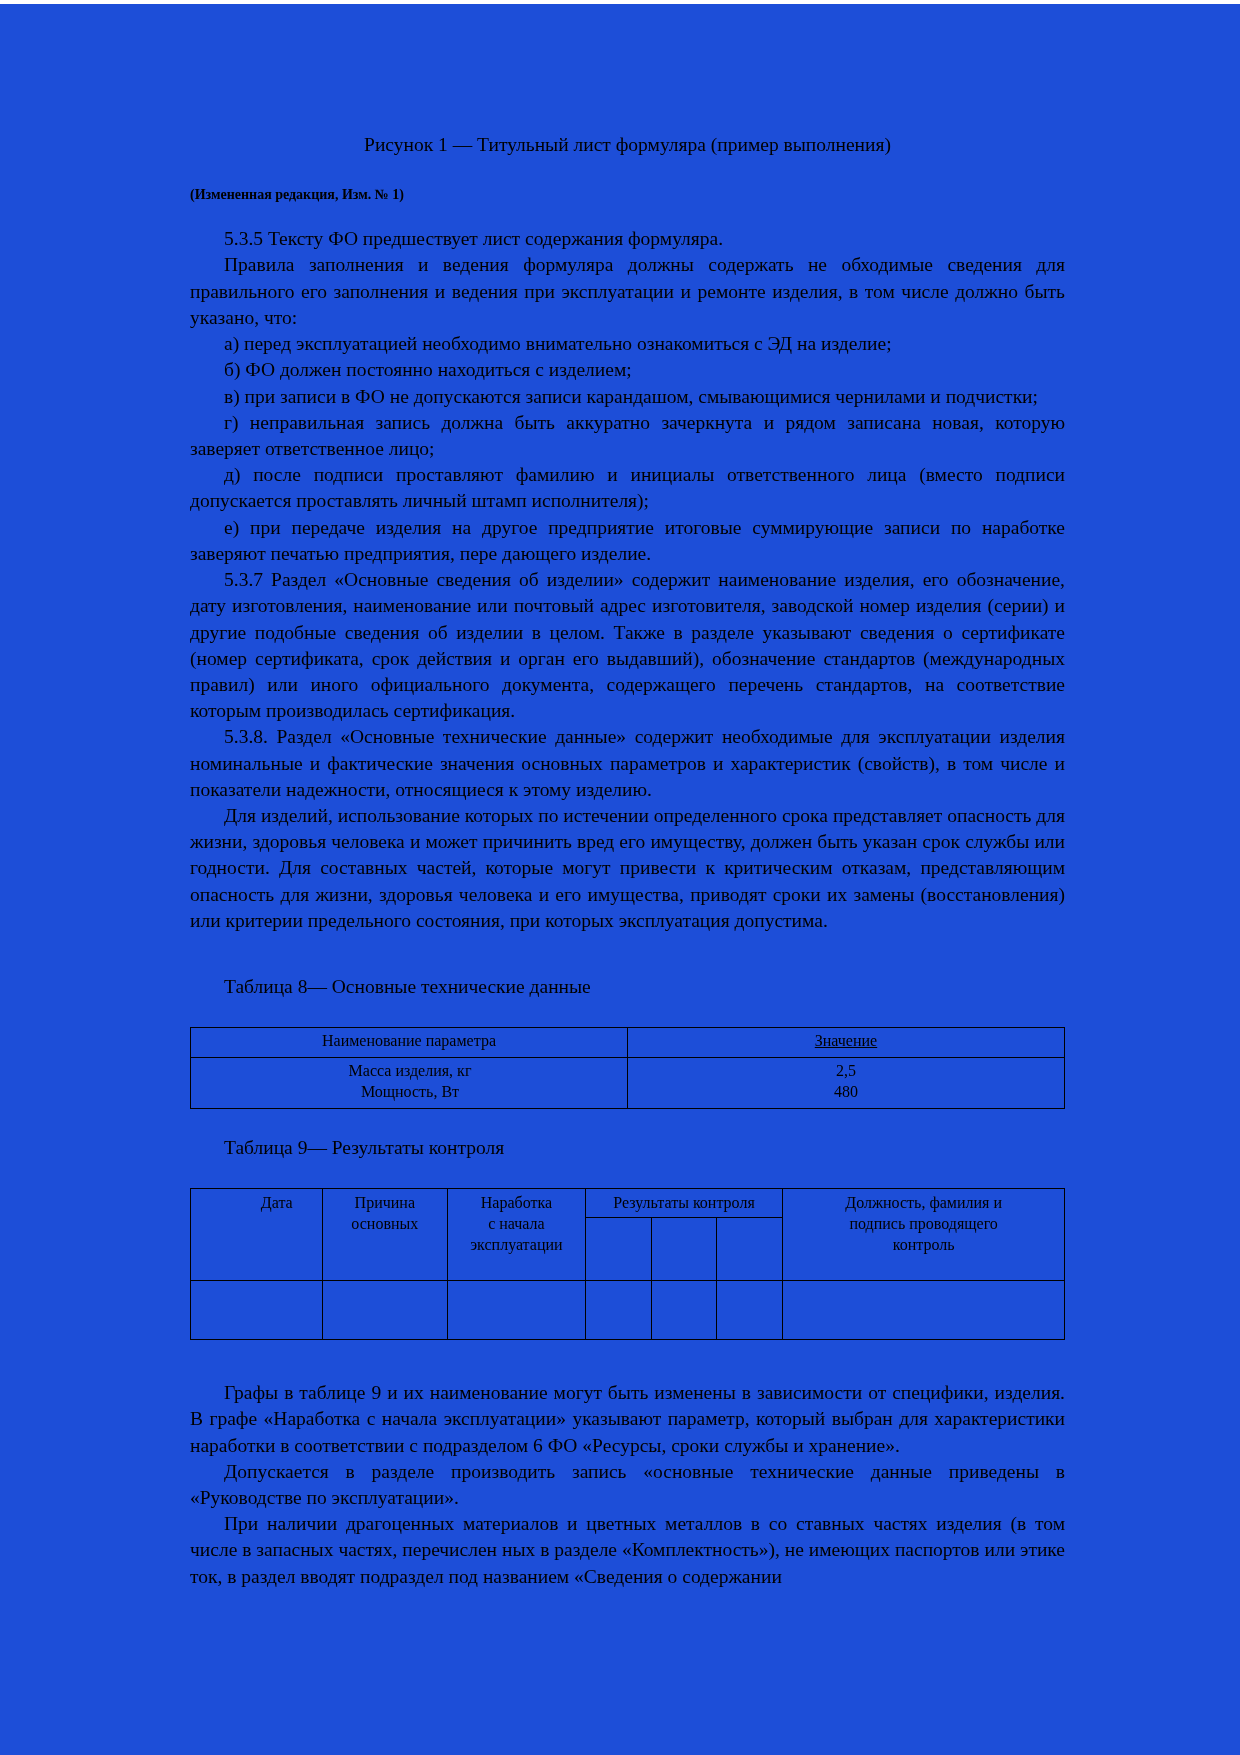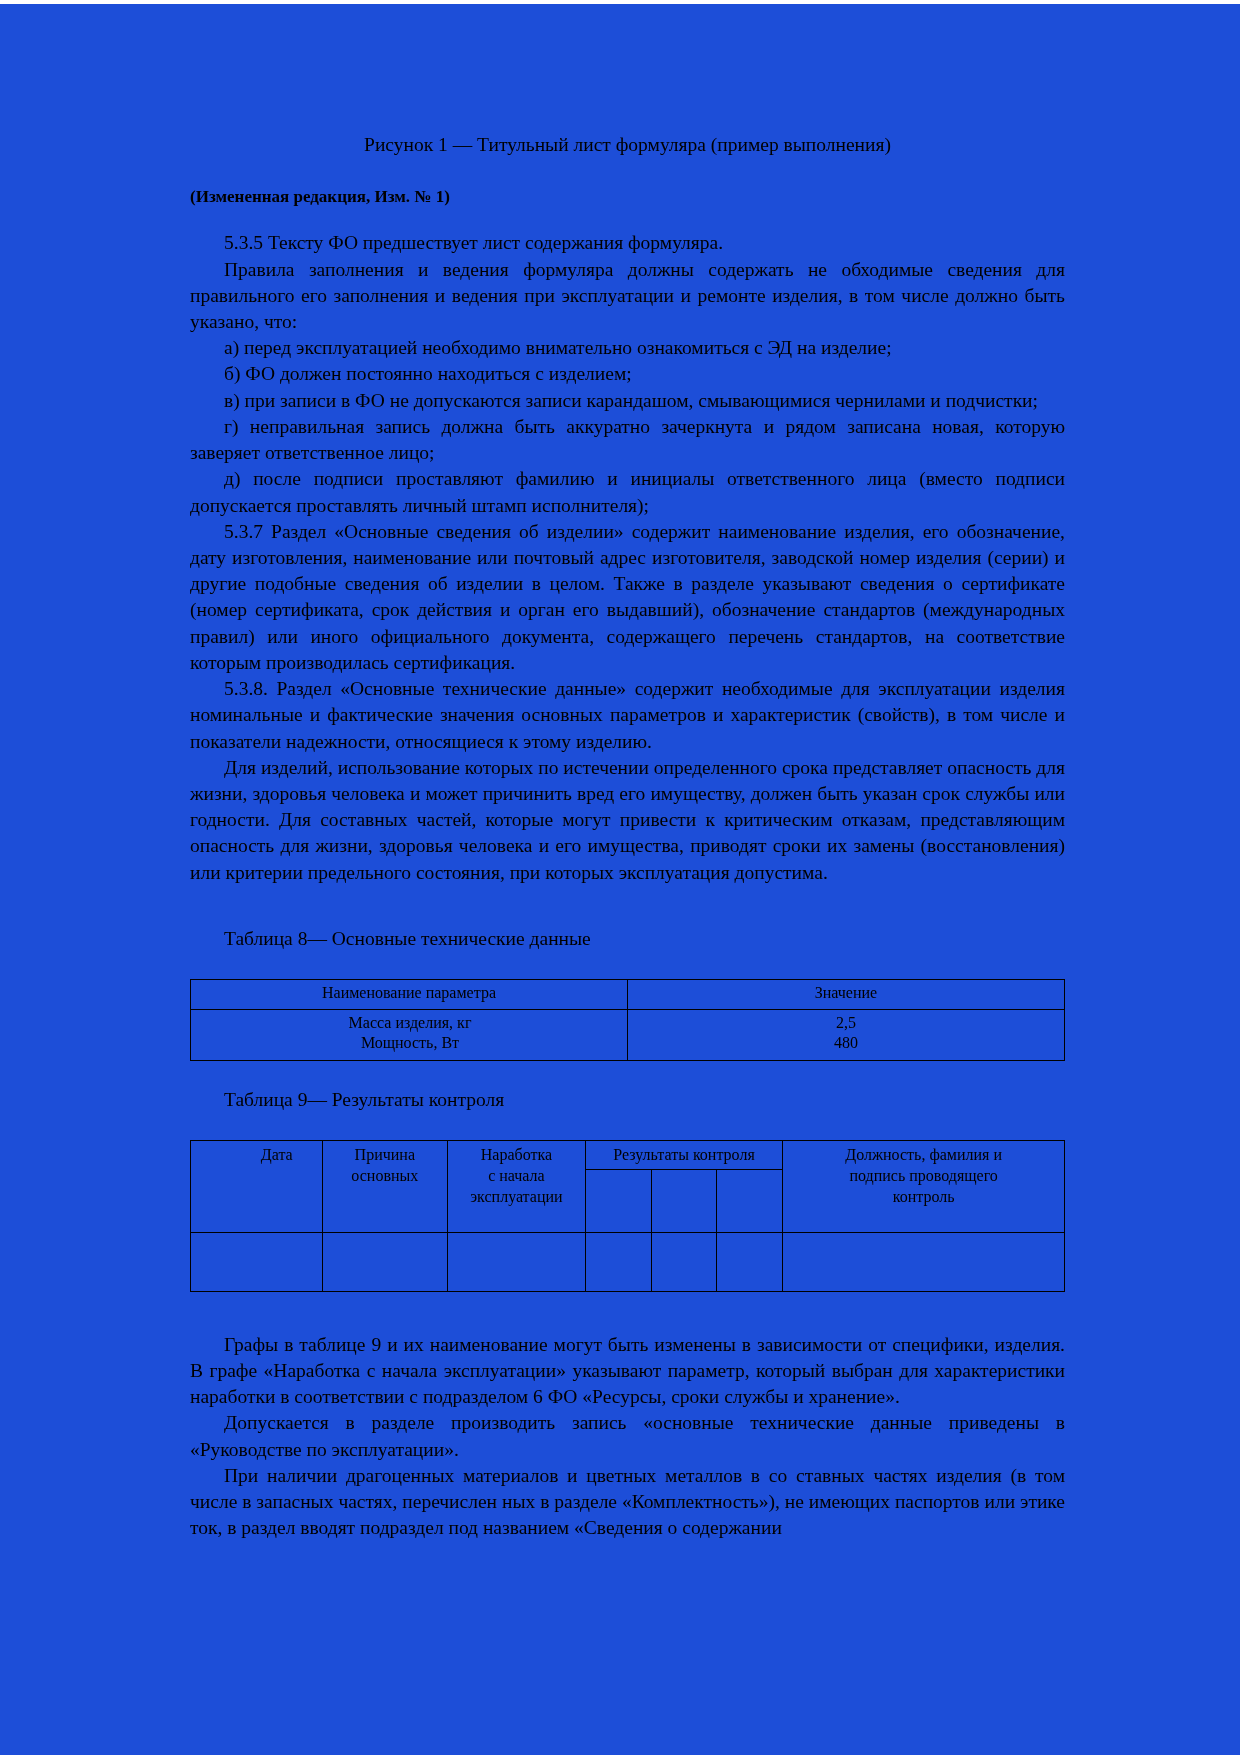--- a/index.html
+++ b/index.html
@@ -22,21 +22,21 @@
     padding: 128px 175px 0 190px;
     overflow: hidden;
   }
   .figure-caption {
     text-align: center;
     font-size: 19.5px;
     line-height: 1.38;
     margin: 0 0 26px 0;
   }
   .rev-note {
-    font-size: 17px;
+    font-size: 14px;
     font-weight: bold;
     line-height: 1.38;
     margin: 0 0 22px 0;
     text-align: left;
   }
   p.body {
     font-size: 19.5px;
     line-height: 1.345;
     margin: 0;
     text-align: justify;
@@ -106,35 +106,36 @@
 
   <div class="rev-note">(Измененная редакция, Изм. № 1)</div>
 
   <p class="body">5.3.5 Тексту ФО предшествует лист содержания формуляра.</p>
   <p class="body">Правила заполнения и ведения формуляра должны содержать не обходимые сведения для правильного его заполнения и ведения при  эксплуатации и ремонте изделия, в том числе должно быть указано,  что:</p>
   <p class="body">а) перед эксплуатацией необходимо внимательно ознакомиться с  ЭД на изделие;</p>
   <p class="body">б) ФО должен постоянно находиться с изделием;</p>
   <p class="body">в) при записи в ФО не допускаются записи карандашом, смывающимися чернилами и подчистки;</p>
   <p class="body">г) неправильная запись должна быть аккуратно зачеркнута и рядом записана новая, которую заверяет ответственное лицо;</p>
   <p class="body">д) после подписи проставляют фамилию и инициалы ответственного лица (вместо подписи допускается проставлять личный штамп  исполнителя);</p>
+  <p class="body">е) при передаче изделия на другое предприятие итоговые суммирующие записи по наработке заверяют печатью предприятия, пере дающего изделие.</p>
   <p class="body">5.3.7 Раздел «Основные сведения об изделии» содержит наименование изделия, его обозначение, дату изготовления, наименование   или почтовый адрес изготовителя, заводской номер изделия (серии)  и другие подобные сведения об изделии в целом. Также в разделе указывают сведения о сертификате (номер сертификата, срок действия и орган его выдавший), обозначение стандартов (международных правил) или иного официального документа, содержащего перечень стандартов, на соответствие которым производилась сертификация.</p>
   <p class="body">5.3.8. Раздел «Основные технические данные» содержит необходимые для эксплуатации изделия номинальные и фактические значения основных параметров и характеристик (свойств), в том числе  и показатели надежности, относящиеся к этому изделию.</p>
   <p class="body">Для изделий, использование которых по истечении определенного срока представляет опасность для жизни, здоровья человека и может  причинить вред его имуществу, должен быть указан срок службы    или годности. Для составных частей, которые могут привести к критическим отказам, представляющим опасность для жизни, здоровья   человека и его имущества, приводят сроки их замены (восстановления) или критерии предельного состояния, при которых эксплуатация допустима.</p>
 
   <div class="spacer-lg"></div>
 
   <div class="table-caption">Таблица 8— Основные технические данные</div>
 
   <div class="spacer-md"></div>
 
   <table class="doc-table t8">
     <thead>
       <tr>
         <th style="width:50%;">Наименование параметра</th>
-        <th style="width:50%;">Значение</th>
+        <th style="width:50%;text-decoration:underline;">Значение</th>
       </tr>
     </thead>
     <tbody>
       <tr>
         <td class="param">
           <span class="line">Масса изделия, кг</span>
           <span class="line">Мощность, Вт</span>
         </td>
         <td class="value">
           <span class="line">2,5</span>

